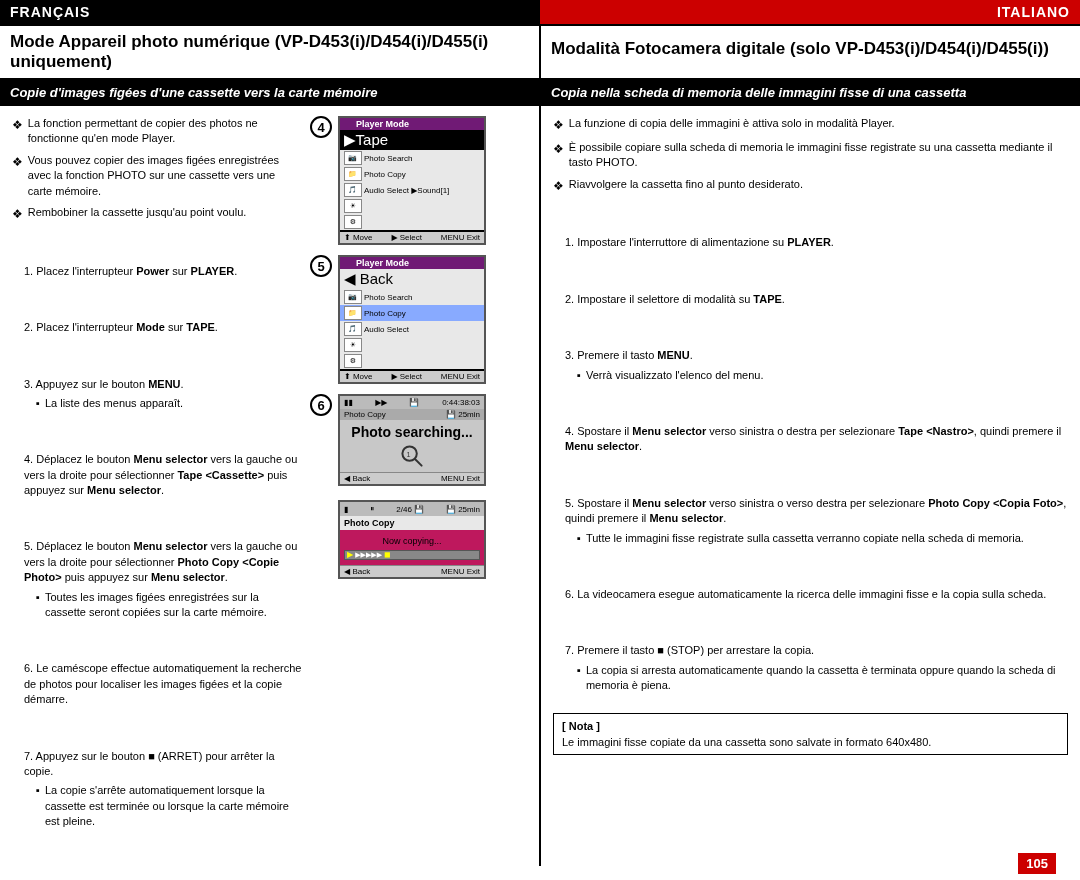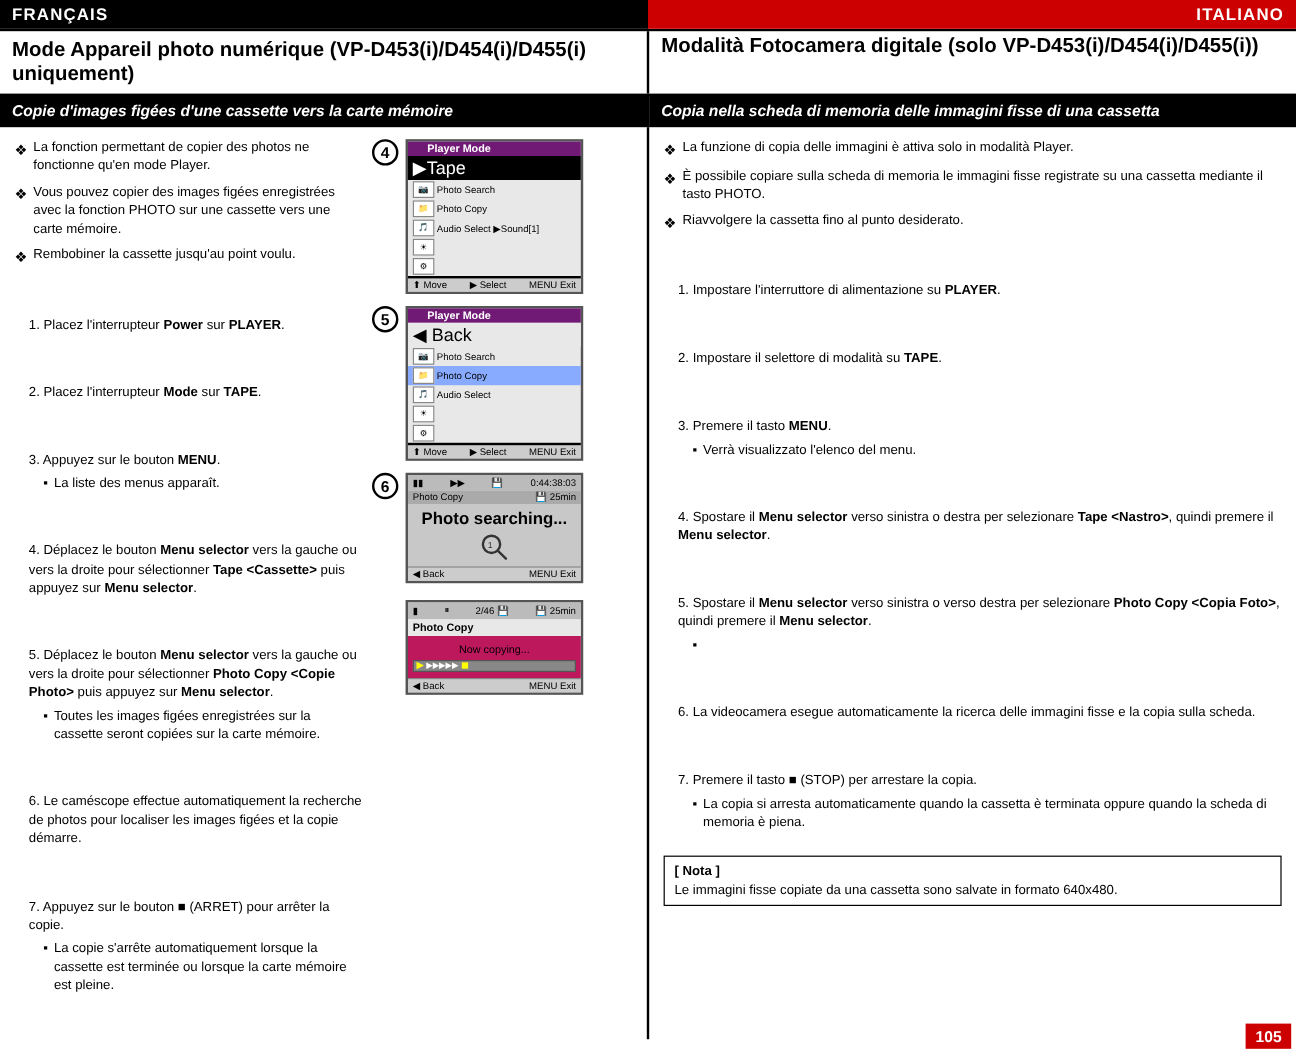--- a/index.html
+++ b/index.html
@@ -53,21 +53,21 @@
       flex: 1;
       font-weight: bold;
       font-size: 17px;
       padding: 6px 10px;
       border-right: 2px solid #000;
     }
     .title-right {
       flex: 1;
       font-weight: bold;
       font-size: 17px;
-      padding: 2px 10px;
+      padding: 13px 10px;
     }
     
     .subtitle-row {
       display: flex;
       width: 100%;
       border-bottom: 1px solid #000;
     }
     .subtitle-left {
       flex: 1;
       background: #000;
@@ -313,21 +313,21 @@
     }
     .note-title {
       font-weight: bold;
       font-size: 11px;
       margin-bottom: 4px;
     }
     
     .page-number {
       position: absolute;
       bottom: 6px;
-      right: 4px;
+      right: 24px;
       background: #c00;
       color: #fff;
       font-weight: bold;
       font-size: 13px;
       padding: 3px 8px;
       min-width: 36px;
       text-align: right;
     }
     
     .left-text-area {
@@ -548,20 +548,21 @@
         <div class="numbered-item">2. Impostare il selettore di modalità su <b>TAPE</b>.</div>
         <div class="numbered-item">3. Premere il tasto <b>MENU</b>.</div>
         <div class="sub-bullet">
           <span class="sub-bullet-sym">▪</span>
           <span>Verrà visualizzato l'elenco del menu.</span>
         </div>
         <div class="numbered-item">4. Spostare il <b>Menu selector</b> verso sinistra o destra per selezionare <b>Tape &lt;Nastro&gt;</b>, quindi premere il <b>Menu selector</b>.</div>
         <div class="numbered-item">5. Spostare il <b>Menu selector</b> verso sinistra o verso destra per selezionare <b>Photo Copy &lt;Copia Foto&gt;</b>, quindi premere il <b>Menu selector</b>.</div>
         <div class="sub-bullet">
           <span class="sub-bullet-sym">▪</span>
+          <span>Tutte le immagini fisse registrate sulla cassetta verranno copiate nella scheda di memoria.</span>
         </div>
         <div class="numbered-item">6. La videocamera esegue automaticamente la ricerca delle immagini fisse e la copia sulla scheda.</div>
         <div class="numbered-item">7. Premere il tasto ■ (STOP) per arrestare la copia.</div>
         <div class="sub-bullet">
           <span class="sub-bullet-sym">▪</span>
           <span>La copia si arresta automaticamente quando la cassetta è terminata oppure quando la scheda di memoria è piena.</span>
         </div>
       </div>
 
       <div class="note-section" style="margin-top:20px;">

